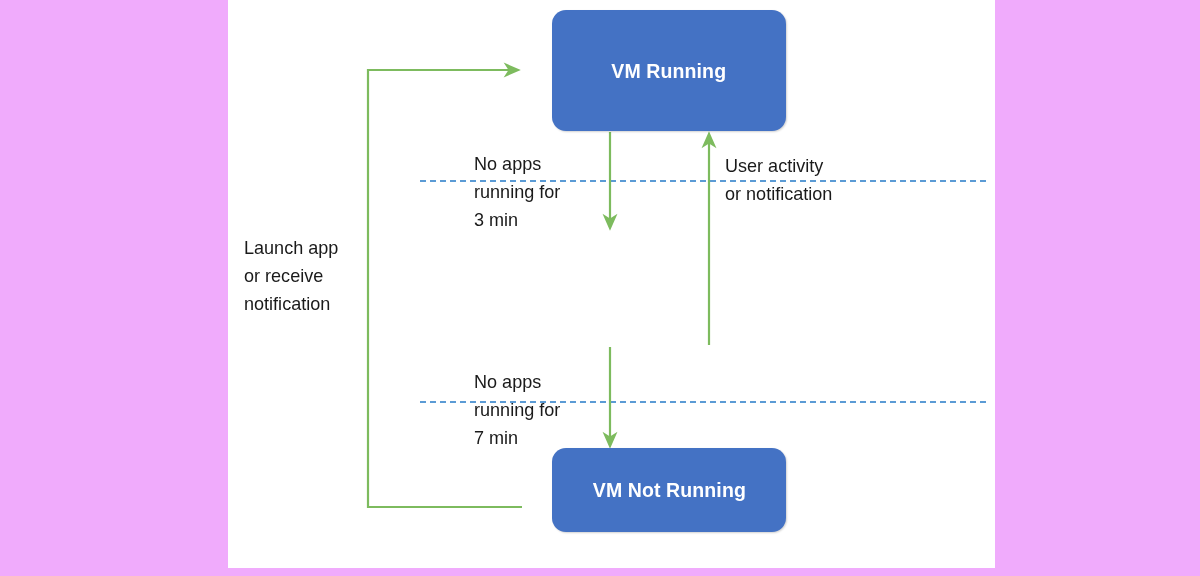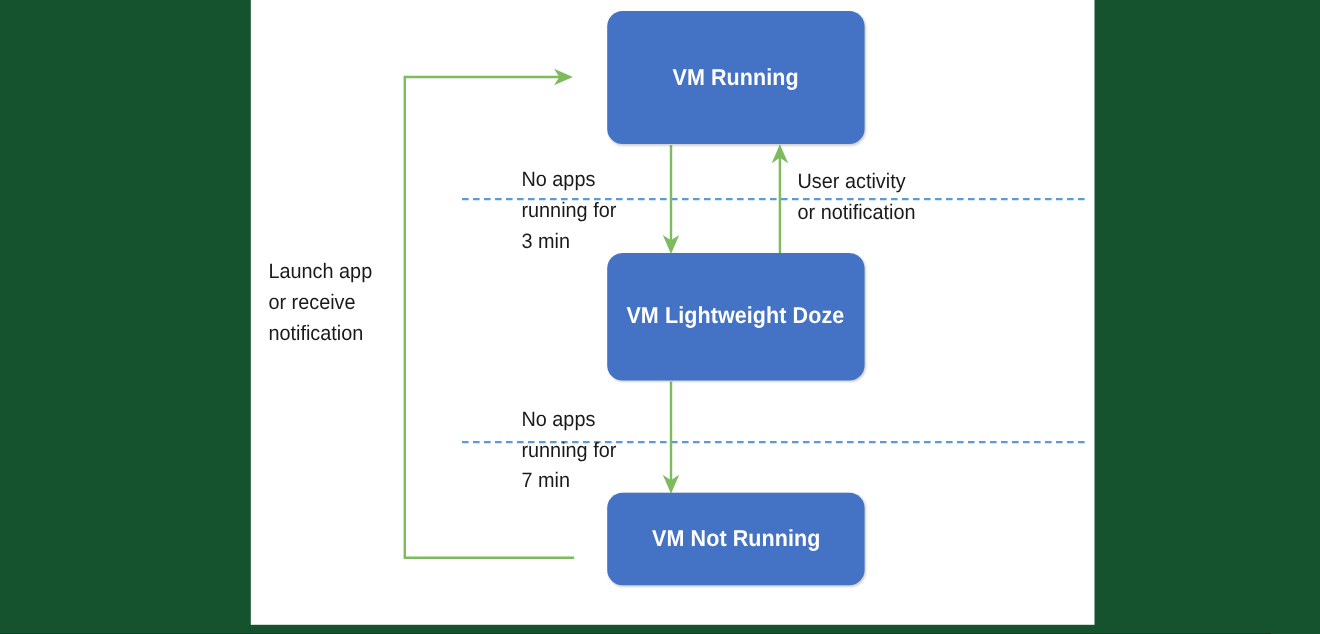--- a/index.html
+++ b/index.html
@@ -4,21 +4,21 @@
 <style>
   html, body {
     margin: 0;
     padding: 0;
     background: #000000;
   }
   #stage {
     position: relative;
     width: 1200px;
     height: 576px;
-    background: #14532d;
+    background: #f0abfc;
     overflow: hidden;
     font-family: "Liberation Sans", sans-serif;
   }
   #canvas {
     position: absolute;
     left: 228px;
     top: 0px;
     width: 767px;
     height: 568px;
     background: #ffffff;
@@ -112,23 +112,20 @@
 
       <g>
         <polyline points="294,507 140,507 140,70 284,70" fill="none" stroke="#7DBB5E" stroke-width="2.2" marker-end="url(#arrowhead)"></polyline>
       </g>
     </svg>
 
     <div class="state-box" id="box-running">
       <span class="state-label">VM Running</span>
     </div>
 
-    <div class="state-box" id="box-doze">
-      <span class="state-label">VM Lightweight Doze</span>
-    </div>
 
     <div class="state-box" id="box-notrunning">
       <span class="state-label">VM Not Running</span>
     </div>
 
     <div class="edge-label" id="label-3min">No apps
 running for
 3 min</div>
 
     <div class="edge-label" id="label-user">User activity

